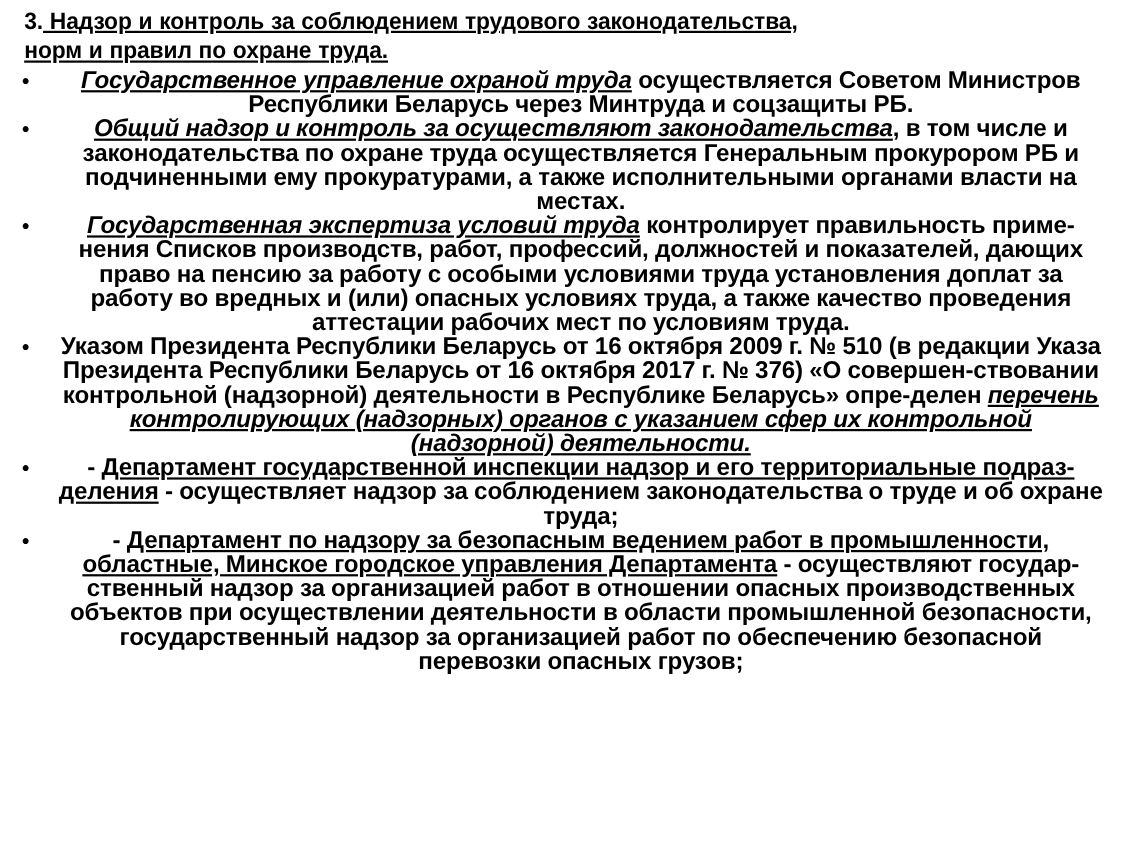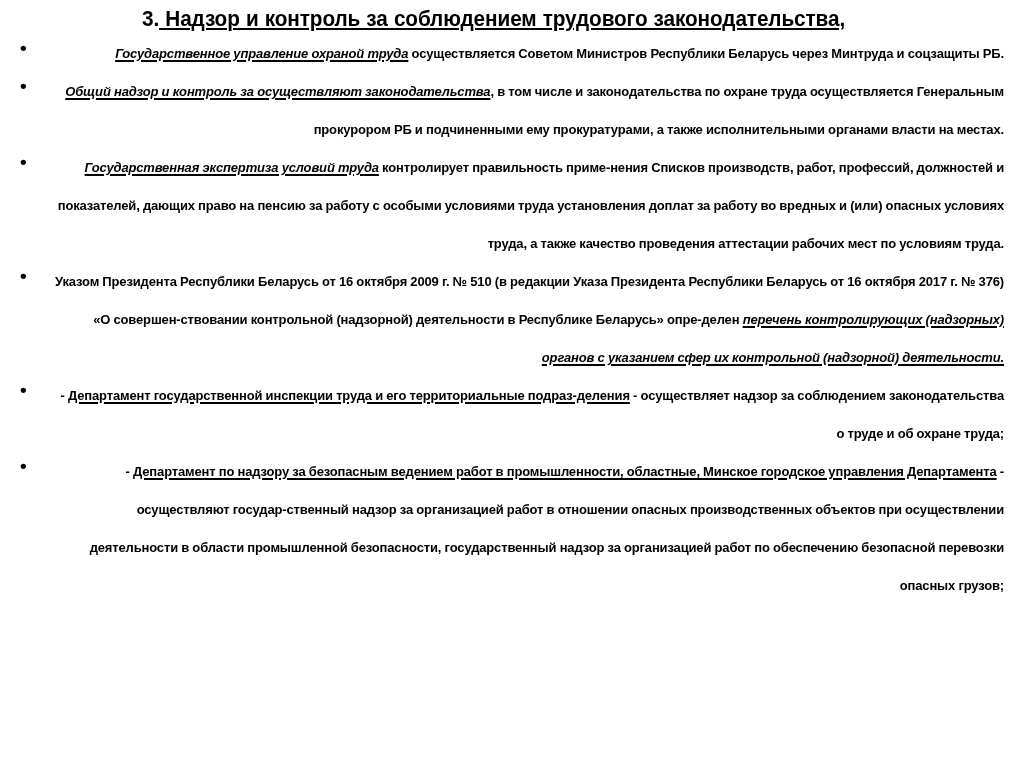--- a/index.html
+++ b/index.html
@@ -21,21 +21,20 @@
     position: relative;
     width: 1024px;
     height: 767px;
     background: #ffffff;
     box-sizing: border-box;
     padding: 6px 20px 0 8px;
   }
 
   
   .slide-title {
-    text-align: center;
     font-weight: 700;
     font-size: 21.5px;
     line-height: 27px;
     letter-spacing: -0.1px;
     margin: 0 0 2px 0;
     padding: 0 14px;
     word-spacing: 0.5px;
   }
   .slide-title .u {
     text-decoration: underline;
@@ -50,25 +49,25 @@
   .bullet-list {
     list-style: none;
     margin: 0;
     padding: 0;
   }
   .bullet-item {
     position: relative;
     padding-left: 38px;
     margin: 0 0 0 6px;
     font-weight: 700;
-    font-size: 13px;
-    line-height: 38px;
+    font-size: 22px;
+    line-height: 22px;
     letter-spacing: -0.15px;
     word-spacing: -0.2px;
-    text-align: right;
+    text-align: center;
   }
   .bullet-item::before {
     content: "\2022";
     position: absolute;
     left: 6px;
     top: -1px;
     font-size: 19px;
     line-height: 27.1px;
     font-weight: 700;
   }
@@ -97,24 +96,27 @@
 </style>
 </head>
 <body>
 
 <div class="slide">
 
   <h1 class="slide-title">
     <span class="condensed">
       <span>3.</span><span class="u"> Надзор и контроль за соблюдением трудового законодательства,</span>
     </span>
+    <span class="title-line2">
+      <span class="u condensed">норм и правил по охране труда.</span>
+    </span>
   </h1>
 
   <ul class="bullet-list" id="bullet-list">
       <li class="bullet-item" style="--marker: &quot;•&quot;;"><span class="txt condensed"><span class="iu">Государственное управление охраной труда</span><span> осуществляется Советом Министров Республики Беларусь через Минтруда и соцзащиты РБ.</span></span></li>
       <li class="bullet-item" style="--marker: &quot;•&quot;;"><span class="txt condensed"><span class="iu">Общий надзор и контроль за осуществляют законодательства</span><span>, в том числе и законодательства по охране труда осуществляется Генеральным прокурором РБ и подчиненными ему прокуратурами, а также исполнительными органами власти на местах.</span></span></li>
       <li class="bullet-item" style="--marker: &quot;•&quot;;"><span class="txt condensed"><span class="iu">Государственная экспертиза условий труда</span><span> контролирует правильность приме-нения Списков производств, работ, профессий, должностей и показателей, дающих право на пенсию за работу с особыми условиями труда установления доплат за работу во вредных и (или) опасных условиях труда, а также качество проведения аттестации рабочих мест по условиям труда.</span></span></li>
       <li class="bullet-item" style="--marker: &quot;•&quot;;"><span class="txt condensed"><span>Указом Президента Республики Беларусь от 16 октября 2009 г. № 510 (в редакции Указа Президента Республики Беларусь от 16 октября 2017 г. № 376) «О совершен-ствовании контрольной (надзорной) деятельности в Республике Беларусь» опре-делен </span><span class="iu">перечень контролирующих (надзорных) органов с указанием сфер их контрольной (надзорной) деятельности.</span></span></li>
-      <li class="bullet-item" style="--marker: &quot;•&quot;;"><span class="txt condensed"><span>- </span><span class="und">Департамент государственной инспекции труда и его территориальные подраз-деления</span><span> - осуществляет надзор за соблюдением законодательства о труде и об охране труда;</span></span></li>
+      <li class="bullet-item" style="--marker: &quot;•&quot;;"><span class="txt condensed"><span>- </span><span class="und">Департамент государственной инспекции надзор и его территориальные подраз-деления</span><span> - осуществляет надзор за соблюдением законодательства о труде и об охране труда;</span></span></li>
       <li class="bullet-item" style="--marker: &quot;•&quot;;"><span class="txt condensed"><span>- </span><span class="und">Департамент по надзору за безопасным ведением работ в промышленности, областные, Минское городское управления Департамента</span><span> - осуществляют государ-ственный надзор за организацией работ в отношении опасных производственных объектов при осуществлении деятельности в области промышленной безопасности, государственный надзор за организацией работ по обеспечению безопасной перевозки опасных грузов;</span></span></li>
     </ul>
 
 </div>
 
 </body></html>

